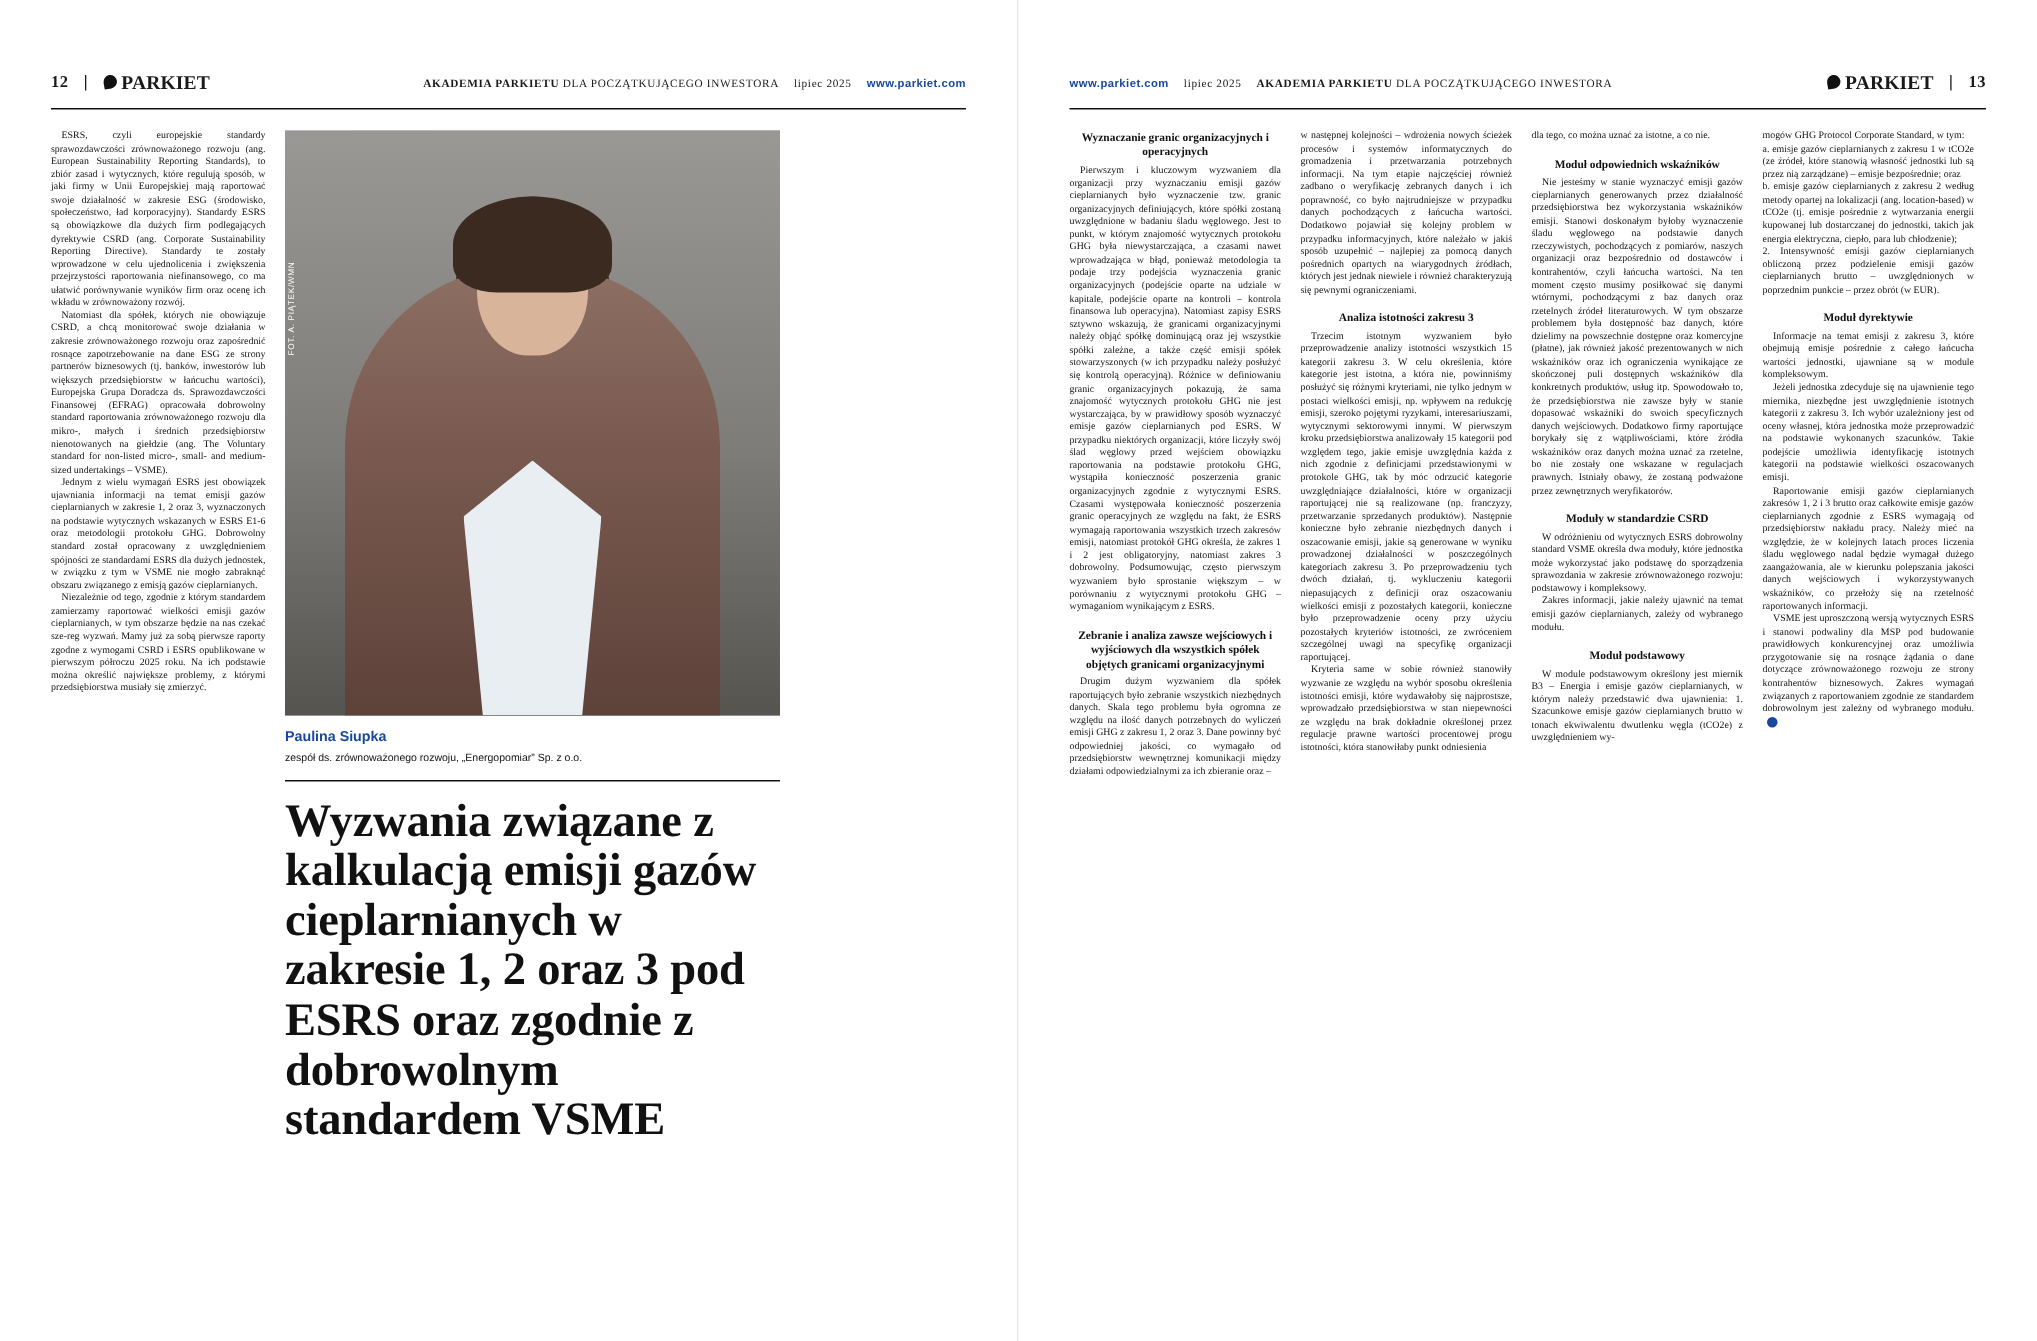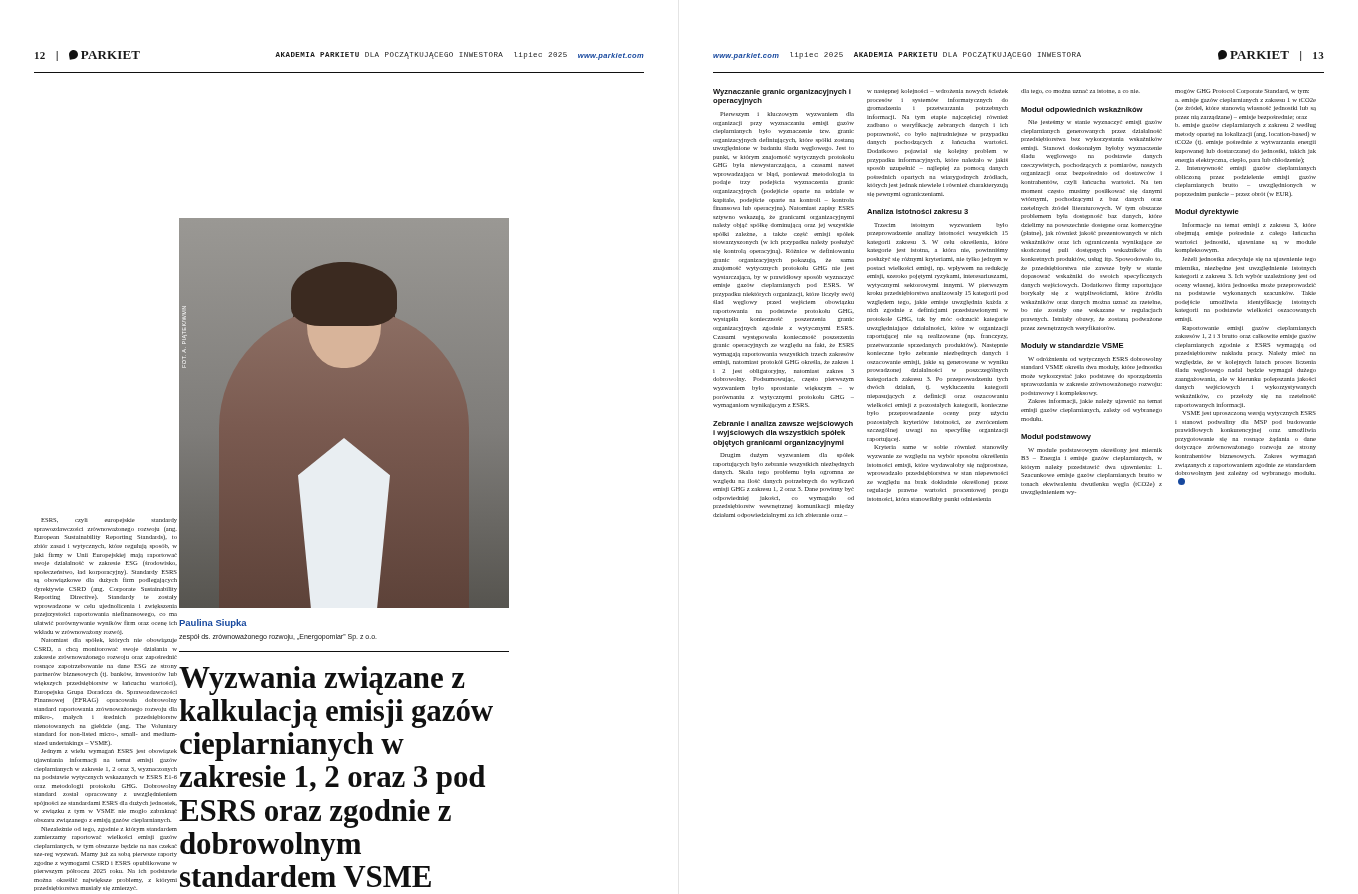--- a/index.html
+++ b/index.html
@@ -53,27 +53,27 @@
   }
   .masthead:before{
     content:"";
     position:absolute;left:0;top:3px;
     width:9px;height:9px;
     background:#111;
     border-radius:50% 50% 50% 0;
     transform:rotate(-10deg);
   }
   .runhead-center{
-    font-family:Liberation Mono, monospace;
+    font-family:Liberation Serif, serif;
     font-size:7.5px;
     letter-spacing:.06em;
   }
   .runhead-center .b{font-weight:bold;}
   .runhead-center .sm{font-variant:small-caps;}
-  .runhead .url{color:#17489e;font-weight:bold;font-size:7.5px;font-style:italic;}
+  .runhead .url{color:#17489e;font-weight:bold;font-size:7.5px;}
   .runhead .spacer{flex:1;}
 
   
   .cols{
     display:flex;
     gap:13px;
     margin-top:14px;
     height:806px;
   }
   .col{
@@ -83,21 +83,21 @@
     text-align:justify;
     hyphens:auto;
     -webkit-hyphens:auto;
     color:#111;
   }
   .col p{margin:0 0 0 0;text-indent:7px;}
   .col p.first{text-indent:7px;}
   .col p + p{margin-top:0;}
 
   
-  .left .cols{gap:2px;align-items:flex-end;}
+  .left .cols{gap:13px;}
   .leftcol-narrow{width:143px;}
   .photo-block{width:330px;}
 
   .photo{
     width:330px;height:390px;
     background:linear-gradient(160deg,#8e8d8b 0%,#6f6e6c 45%,#4b4a48 100%);
     position:relative;
     overflow:hidden;
   }
   .photo .bgwall{
@@ -177,27 +177,27 @@
     font-family:Liberation Serif, serif;
     font-size:31px;
     line-height:1.07;
     letter-spacing:-.004em;
     color:#111;
     margin:0;
   }
 
   
   .subhead{
-    font-family:Liberation Sans, sans-serif;
+    font-family:Liberation Serif, serif;
     font-weight:bold;
     font-size:7.6px;
     line-height:1.25;
     color:#111;
     margin:9px 0 4px 0;
-    text-align:left;
+    text-align:center;
     text-indent:0;
   }
   .subhead.tight{margin-top:0;}
   .endmark{
     display:inline-block;
     width:7px;height:7px;
     border-radius:50%;
     background:#17489e;
     vertical-align:-1px;
     margin-left:3px;
@@ -279,21 +279,21 @@
         <p style="text-indent:0;">w następnej kolejności – wdrożenia nowych ścieżek procesów i systemów informatycznych do gromadzenia i przetwarzania potrzebnych informacji. Na tym etapie najczęściej również zadbano o weryfikację zebranych danych i ich poprawność, co było najtrudniejsze w przypadku danych pochodzących z łańcucha wartości. Dodatkowo pojawiał się kolejny problem w przypadku informacyjnych, które należało w jakiś sposób uzupełnić – najlepiej za pomocą danych pośrednich opartych na wiarygodnych źródłach, których jest jednak niewiele i również charakteryzują się pewnymi ograniczeniami.</p>
         <div class="subhead">Analiza istotności zakresu 3</div>
         <p class="first">Trzecim istotnym wyzwaniem było przeprowadzenie analizy istotności wszystkich 15 kategorii zakresu 3. W celu określenia, które kategorie jest istotna, a która nie, powinniśmy posłużyć się różnymi kryteriami, nie tylko jednym w postaci wielkości emisji, np. wpływem na redukcję emisji, szeroko pojętymi ryzykami, interesariuszami, wytycznymi sektorowymi innymi. W pierwszym kroku przedsiębiorstwa analizowały 15 kategorii pod względem tego, jakie emisje uwzględnia każda z nich zgodnie z definicjami przedstawionymi w protokole GHG, tak by móc odrzucić kategorie uwzględniające działalności, które w organizacji raportującej nie są realizowane (np. franczyzy, przetwarzanie sprzedanych produktów). Następnie konieczne było zebranie niezbędnych danych i oszacowanie emisji, jakie są generowane w wyniku prowadzonej działalności w poszczególnych kategoriach zakresu 3. Po przeprowadzeniu tych dwóch działań, tj. wykluczeniu kategorii niepasujących z definicji oraz oszacowaniu wielkości emisji z pozostałych kategorii, konieczne było przeprowadzenie oceny przy użyciu pozostałych kryteriów istotności, ze zwróceniem szczególnej uwagi na specyfikę organizacji raportującej.</p>
         <p>Kryteria same w sobie również stanowiły wyzwanie ze względu na wybór sposobu określenia istotności emisji, które wydawałoby się najprostsze, wprowadzało przedsiębiorstwa w stan niepewności ze względu na brak dokładnie określonej przez regulacje prawne wartości procentowej progu istotności, która stanowiłaby punkt odniesienia</p>
       </div>
 
       <div class="col">
         <p style="text-indent:0;">dla tego, co można uznać za istotne, a co nie.</p>
         <div class="subhead">Moduł odpowiednich wskaźników</div>
         <p class="first">Nie jesteśmy w stanie wyznaczyć emisji gazów cieplarnianych generowanych przez działalność przedsiębiorstwa bez wykorzystania wskaźników emisji. Stanowi doskonałym byłoby wyznaczenie śladu węglowego na podstawie danych rzeczywistych, pochodzących z pomiarów, naszych organizacji oraz bezpośrednio od dostawców i kontrahentów, czyli łańcucha wartości. Na ten moment często musimy posiłkować się danymi wtórnymi, pochodzącymi z baz danych oraz rzetelnych źródeł literaturowych. W tym obszarze problemem była dostępność baz danych, które dzielimy na powszechnie dostępne oraz komercyjne (płatne), jak również jakość prezentowanych w nich wskaźników oraz ich ograniczenia wynikające ze skończonej puli dostępnych wskaźników dla konkretnych produktów, usług itp. Spowodowało to, że przedsiębiorstwa nie zawsze były w stanie dopasować wskaźniki do swoich specyficznych danych wejściowych. Dodatkowo firmy raportujące borykały się z wątpliwościami, które źródła wskaźników oraz danych można uznać za rzetelne, bo nie zostały one wskazane w regulacjach prawnych. Istniały obawy, że zostaną podważone przez zewnętrznych weryfikatorów.</p>
-        <div class="subhead">Moduły w standardzie VSME</div>
+        <div class="subhead">Moduły w standardzie CSRD</div>
         <p class="first">W odróżnieniu od wytycznych ESRS dobrowolny standard VSME określa dwa moduły, które jednostka może wykorzystać jako podstawę do sporządzenia sprawozdania w zakresie zrównoważonego rozwoju: podstawowy i kompleksowy.</p>
         <p>Zakres informacji, jakie należy ujawnić na temat emisji gazów cieplarnianych, zależy od wybranego modułu.</p>
         <div class="subhead">Moduł podstawowy</div>
         <p class="first">W module podstawowym określony jest miernik B3 – Energia i emisje gazów cieplarnianych, w którym należy przedstawić dwa ujawnienia: 1. Szacunkowe emisje gazów cieplarnianych brutto w tonach ekwiwalentu dwutlenku węgla (tCO2e) z uwzględnieniem wy-</p>
       </div>
 
       <div class="col">
         <p style="text-indent:0;">mogów GHG Protocol Corporate Standard, w tym:</p>
         <p style="text-indent:0;">a. emisje gazów cieplarnianych z zakresu 1 w tCO2e (ze źródeł, które stanowią własność jednostki lub są przez nią zarządzane) – emisje bezpośrednie; oraz</p>
         <p style="text-indent:0;">b. emisje gazów cieplarnianych z zakresu 2 według metody opartej na lokalizacji (ang. location-based) w tCO2e (tj. emisje pośrednie z wytwarzania energii kupowanej lub dostarczanej do jednostki, takich jak energia elektryczna, ciepło, para lub chłodzenie);</p>

